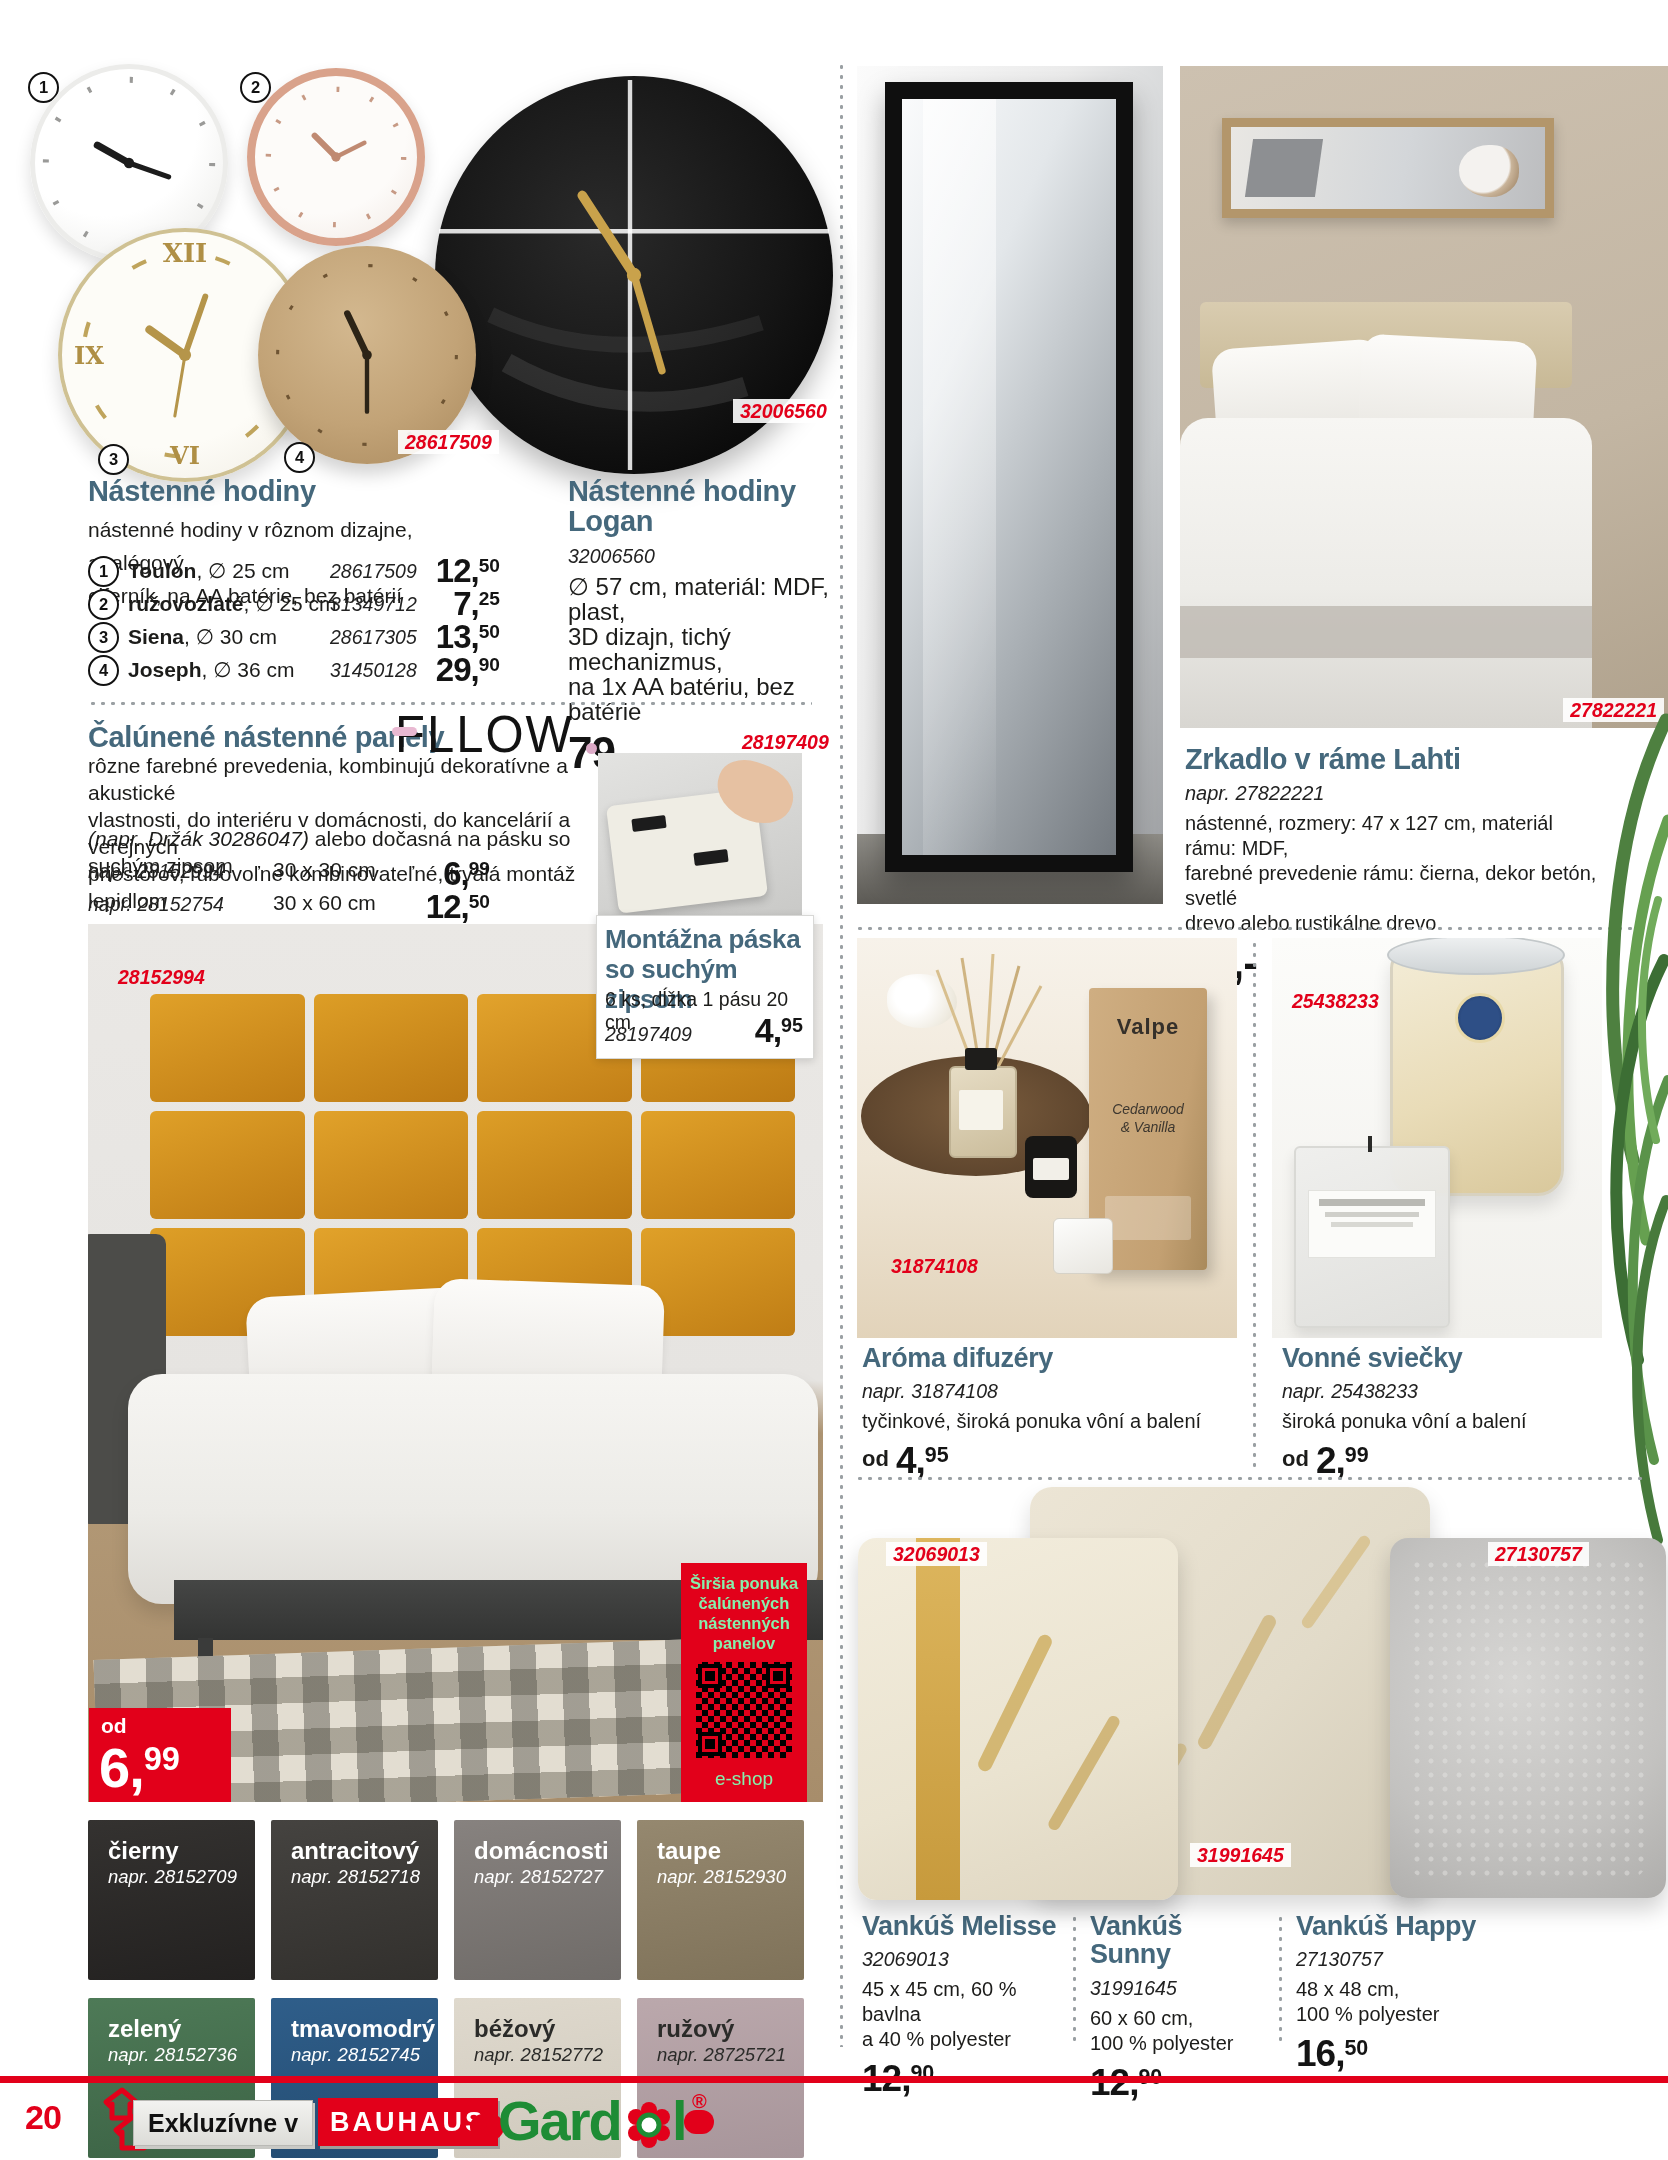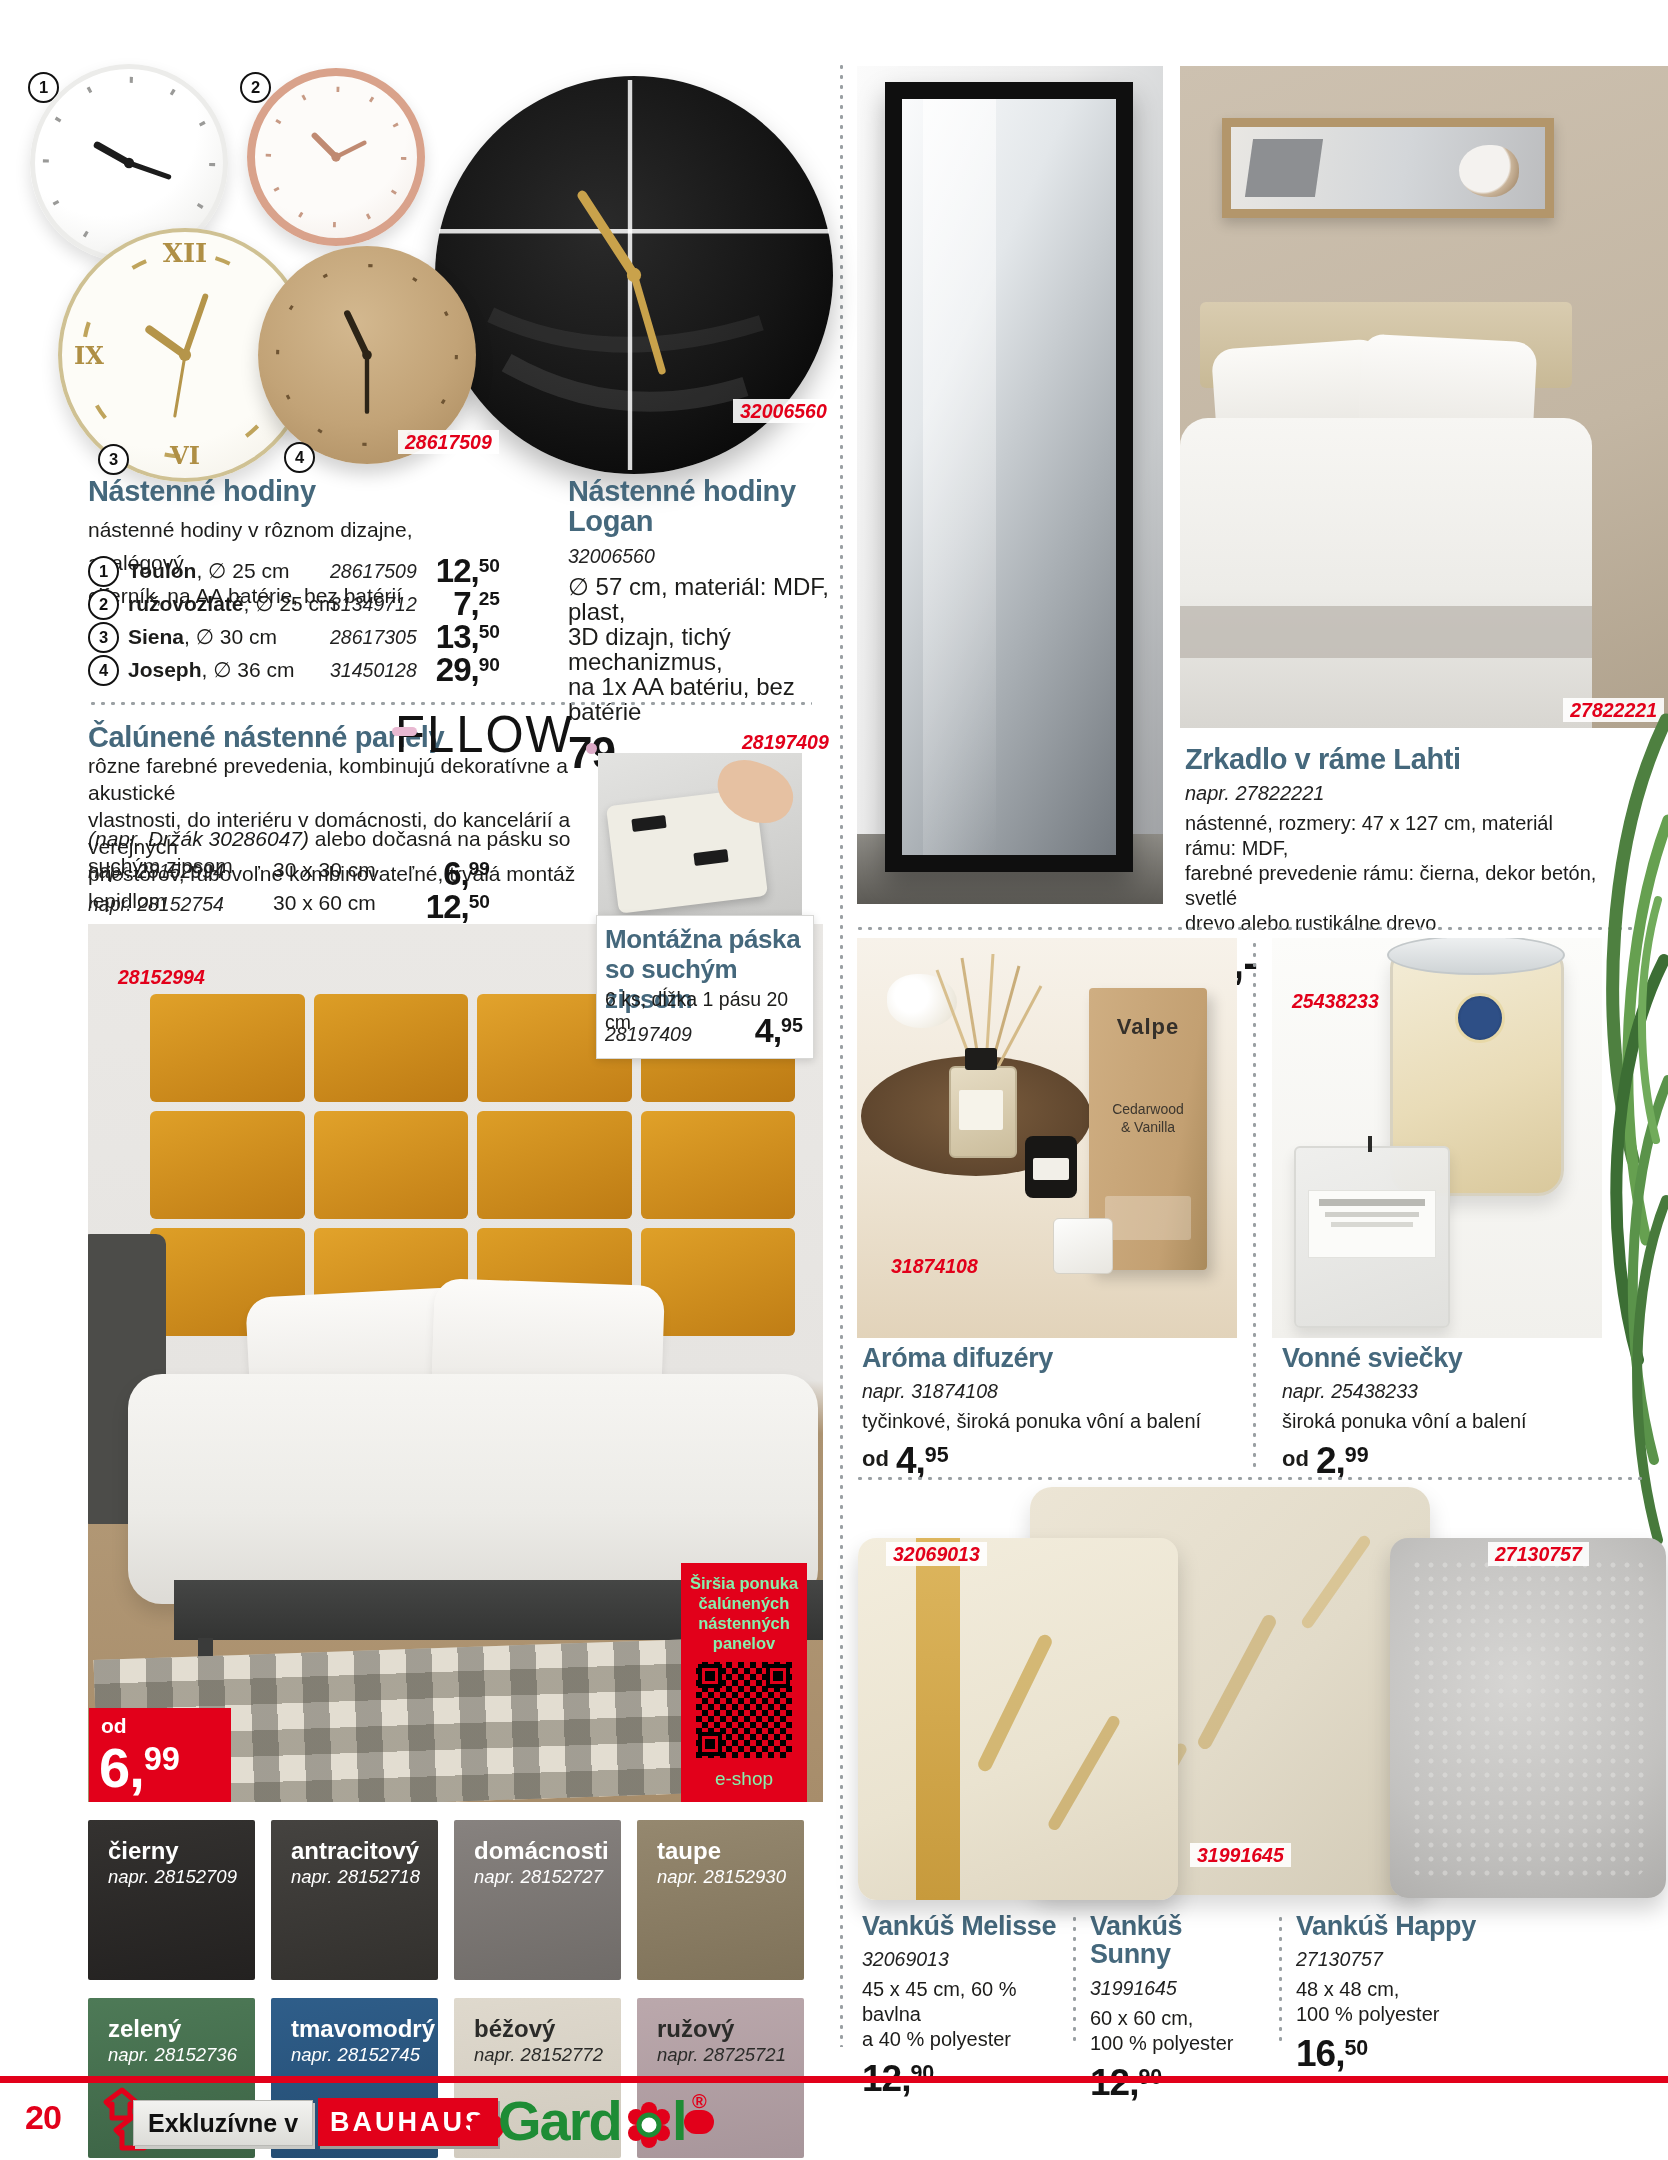--- a/index.html
+++ b/index.html
@@ -348,21 +348,21 @@
     <div class="abs" style="left:92px;top:128px;width:64px;height:88px;background:linear-gradient(160deg,#e6dcc4,#cbbd9c);border:2px solid #bfb294;border-radius:6px;">
       <div style="position:absolute;left:14px;top:-20px;width:32px;height:22px;background:#1e1d1b;border-radius:3px;"></div>
       <div style="position:absolute;left:8px;top:22px;width:44px;height:40px;background:#f6f3ea;border-radius:2px;"></div>
     </div>
     <div class="abs" style="left:168px;top:198px;width:52px;height:62px;background:#181715;border-radius:8px;">
       <div style="position:absolute;left:8px;top:22px;width:36px;height:22px;background:#f2efe8;border-radius:2px;"></div>
     </div>
 
     <div class="abs" style="left:232px;top:50px;width:118px;height:282px;background:linear-gradient(100deg,#cfae82 0%,#c3a072 70%,#a98a5c 100%);border-radius:4px;box-shadow:6px 8px 14px rgba(0,0,0,.18);">
       <div style="margin-top:26px;text-align:center;font-weight:bold;font-size:22px;color:#35302a;letter-spacing:1px;">Valpe</div>
-      <div style="margin-top:60px;text-align:center;font-size:14px;line-height:18px;color:#3d372f;white-space:pre-line;">Cedarwood
+      <div style="margin-top:60px;text-align:center;font-size:14px;line-height:18px;color:#3d372f;white-space:pre-line;font-style:italic;">Cedarwood
 &amp; Vanilla</div>
       <div style="position:absolute;left:16px;bottom:30px;width:86px;height:44px;background:rgba(255,255,255,.28);border-radius:3px;"></div>
     </div>
     <div class="abs" style="left:196px;top:280px;width:58px;height:54px;background:linear-gradient(160deg,#fdfdfc,#e8e6e0);border:1px solid #d6d2c8;border-radius:6px;"></div>
   </div>
   <span class="sku-red" style="left:891px;top:1255px;">31874108</span>
 
   <div class="dot-v" style="left:1252px;top:940px;height:528px;"></div>
 
   <div class="photo" style="left:1272px;top:938px;width:330px;height:400px;background:linear-gradient(180deg,#fcfcfa,#f1f0ec);">

